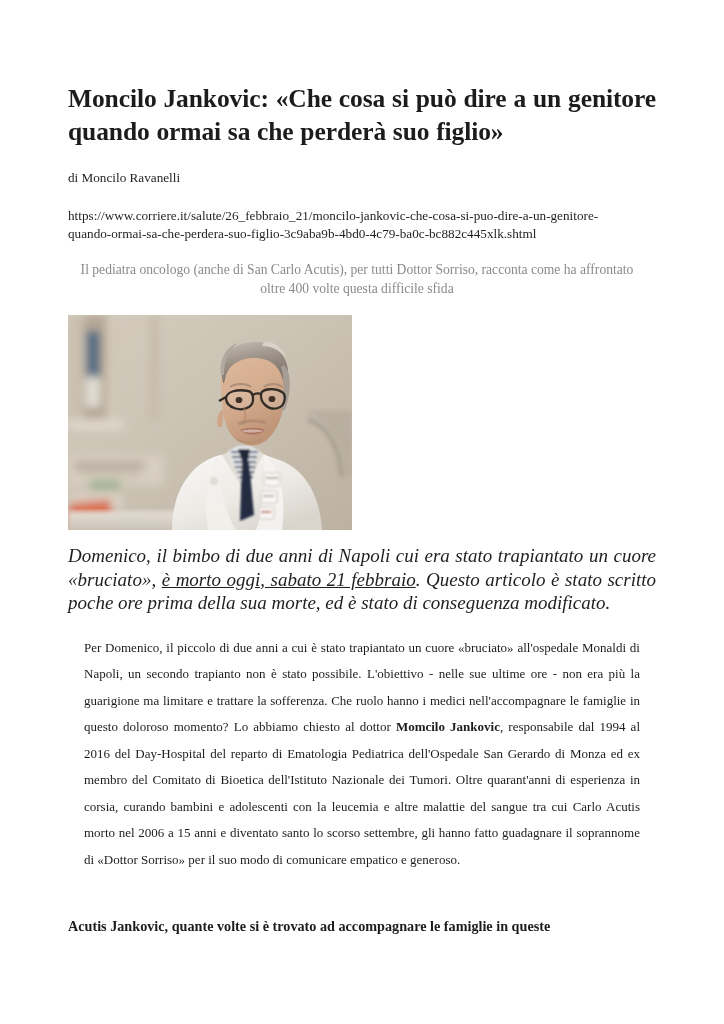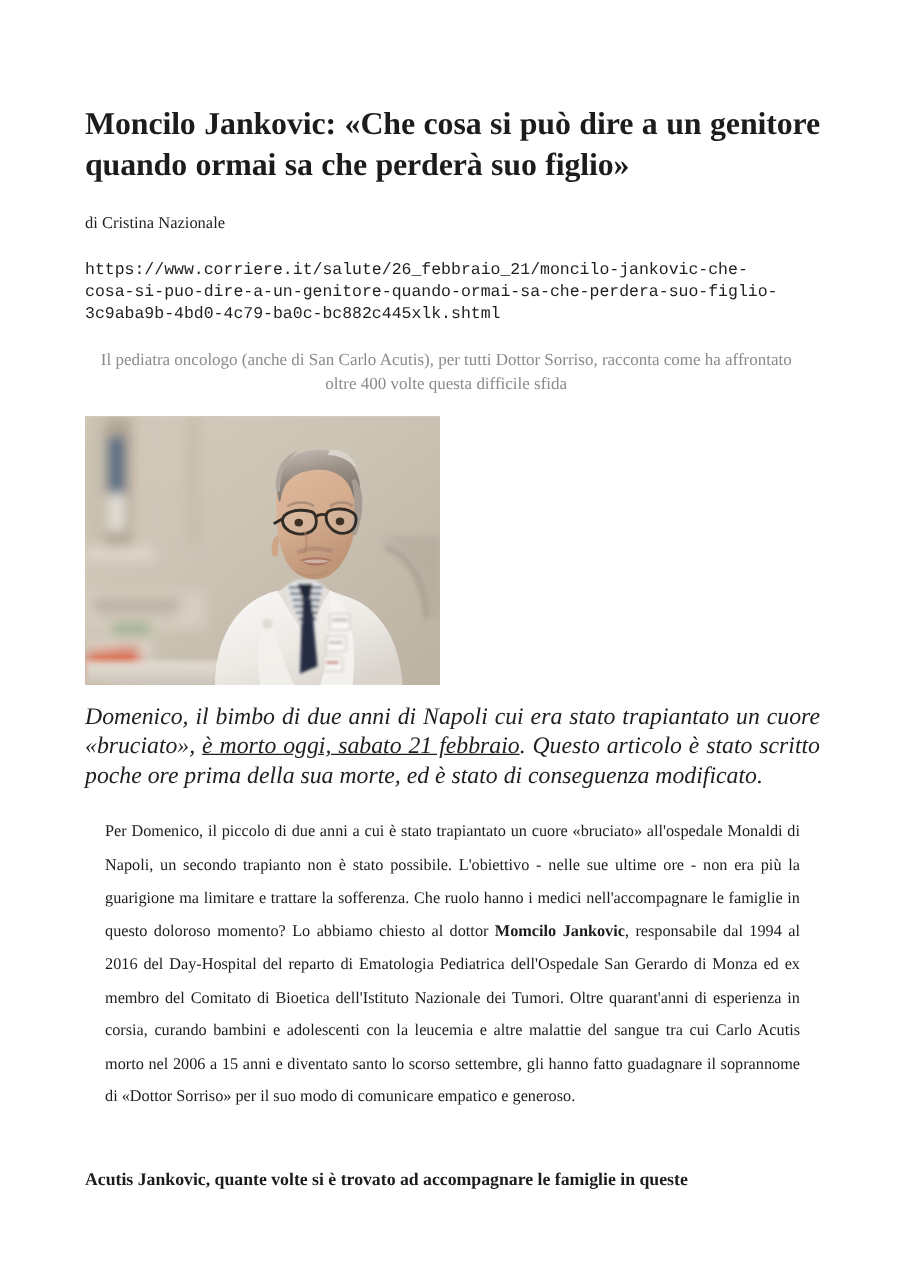--- a/index.html
+++ b/index.html
@@ -51,21 +51,20 @@
 
   
   .source-url {
     margin: 0;
     padding-top: 20px;
     font-size: 13.2px;
     line-height: 17.5px;
     color: #1f1f1f;
     word-break: break-word;
     max-width: 560px;
-    font-family: Liberation Mono, monospace;
   }
 
   
   .standfirst {
     margin: 0;
     padding-top: 18px;
     font-size: 13.6px;
     line-height: 19px;
     color: #8a8a8a;
     text-align: center;
@@ -122,21 +121,21 @@
     text-align-last: left;
   }
 </style>
 </head>
 <body>
 
 <div class="page">
 
   <h1 class="article-title">Moncilo Jankovic: «Che cosa si può dire a un genitore quando ormai sa che perderà suo figlio»</h1>
 
-  <p class="byline">di Cristina Nazionale</p>
+  <p class="byline">di Moncilo Ravanelli</p>
 
   <p class="source-url">https://www.corriere.it/salute/26_febbraio_21/moncilo-jankovic-che-cosa-si-puo-dire-a-un-genitore-quando-ormai-sa-che-perdera-suo-figlio-3c9aba9b-4bd0-4c79-ba0c-bc882c445xlk.shtml</p>
 
   <p class="standfirst">Il pediatra oncologo (anche di San Carlo Acutis), per tutti Dottor Sorriso, racconta come ha affrontato oltre 400 volte questa difficile sfida</p>
 
   <figure class="figure">
     <div class="photo">
       <svg viewBox="0 0 284 215" preserveAspectRatio="xMidYMid slice">
         <defs>
           <linearGradient id="wallG" x1="0" y1="0" x2="1" y2="1">

